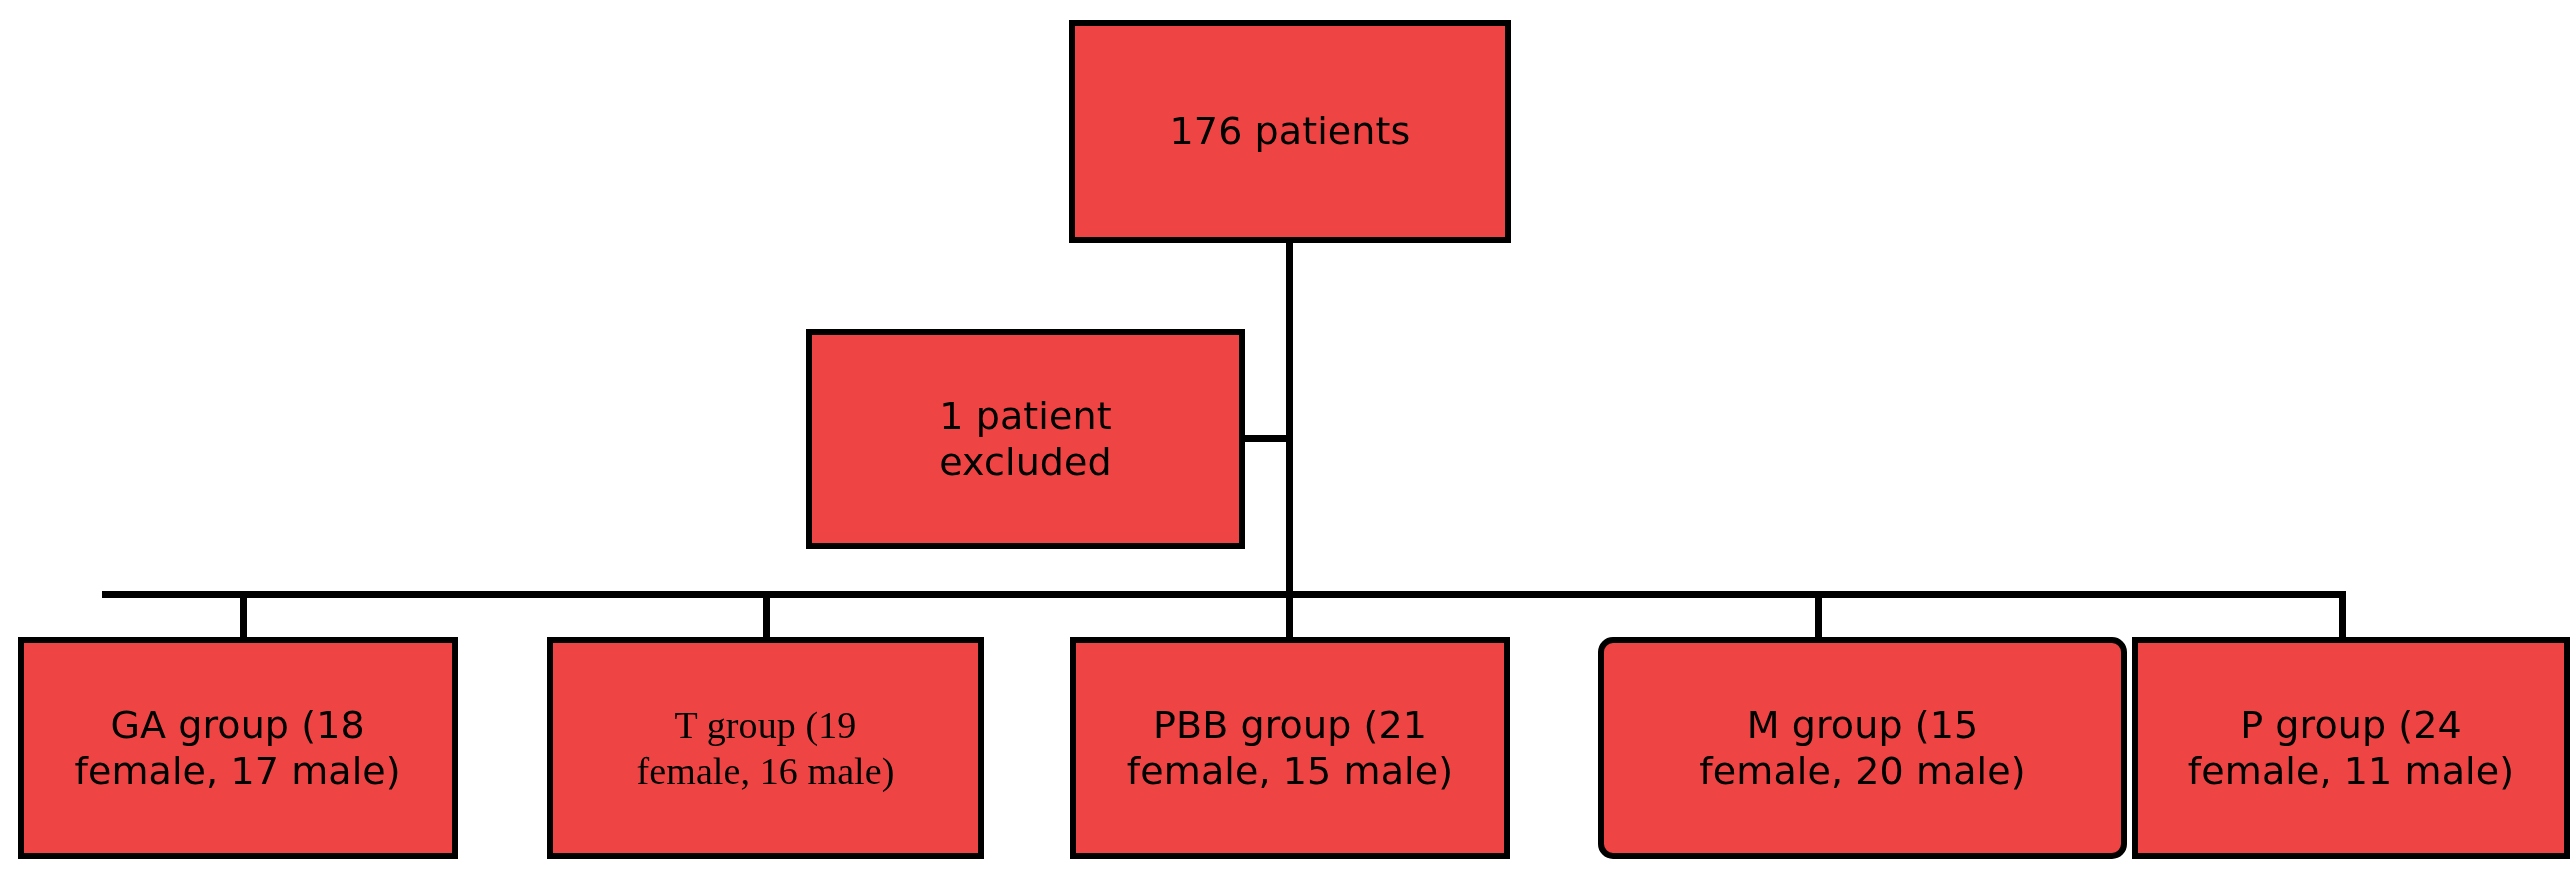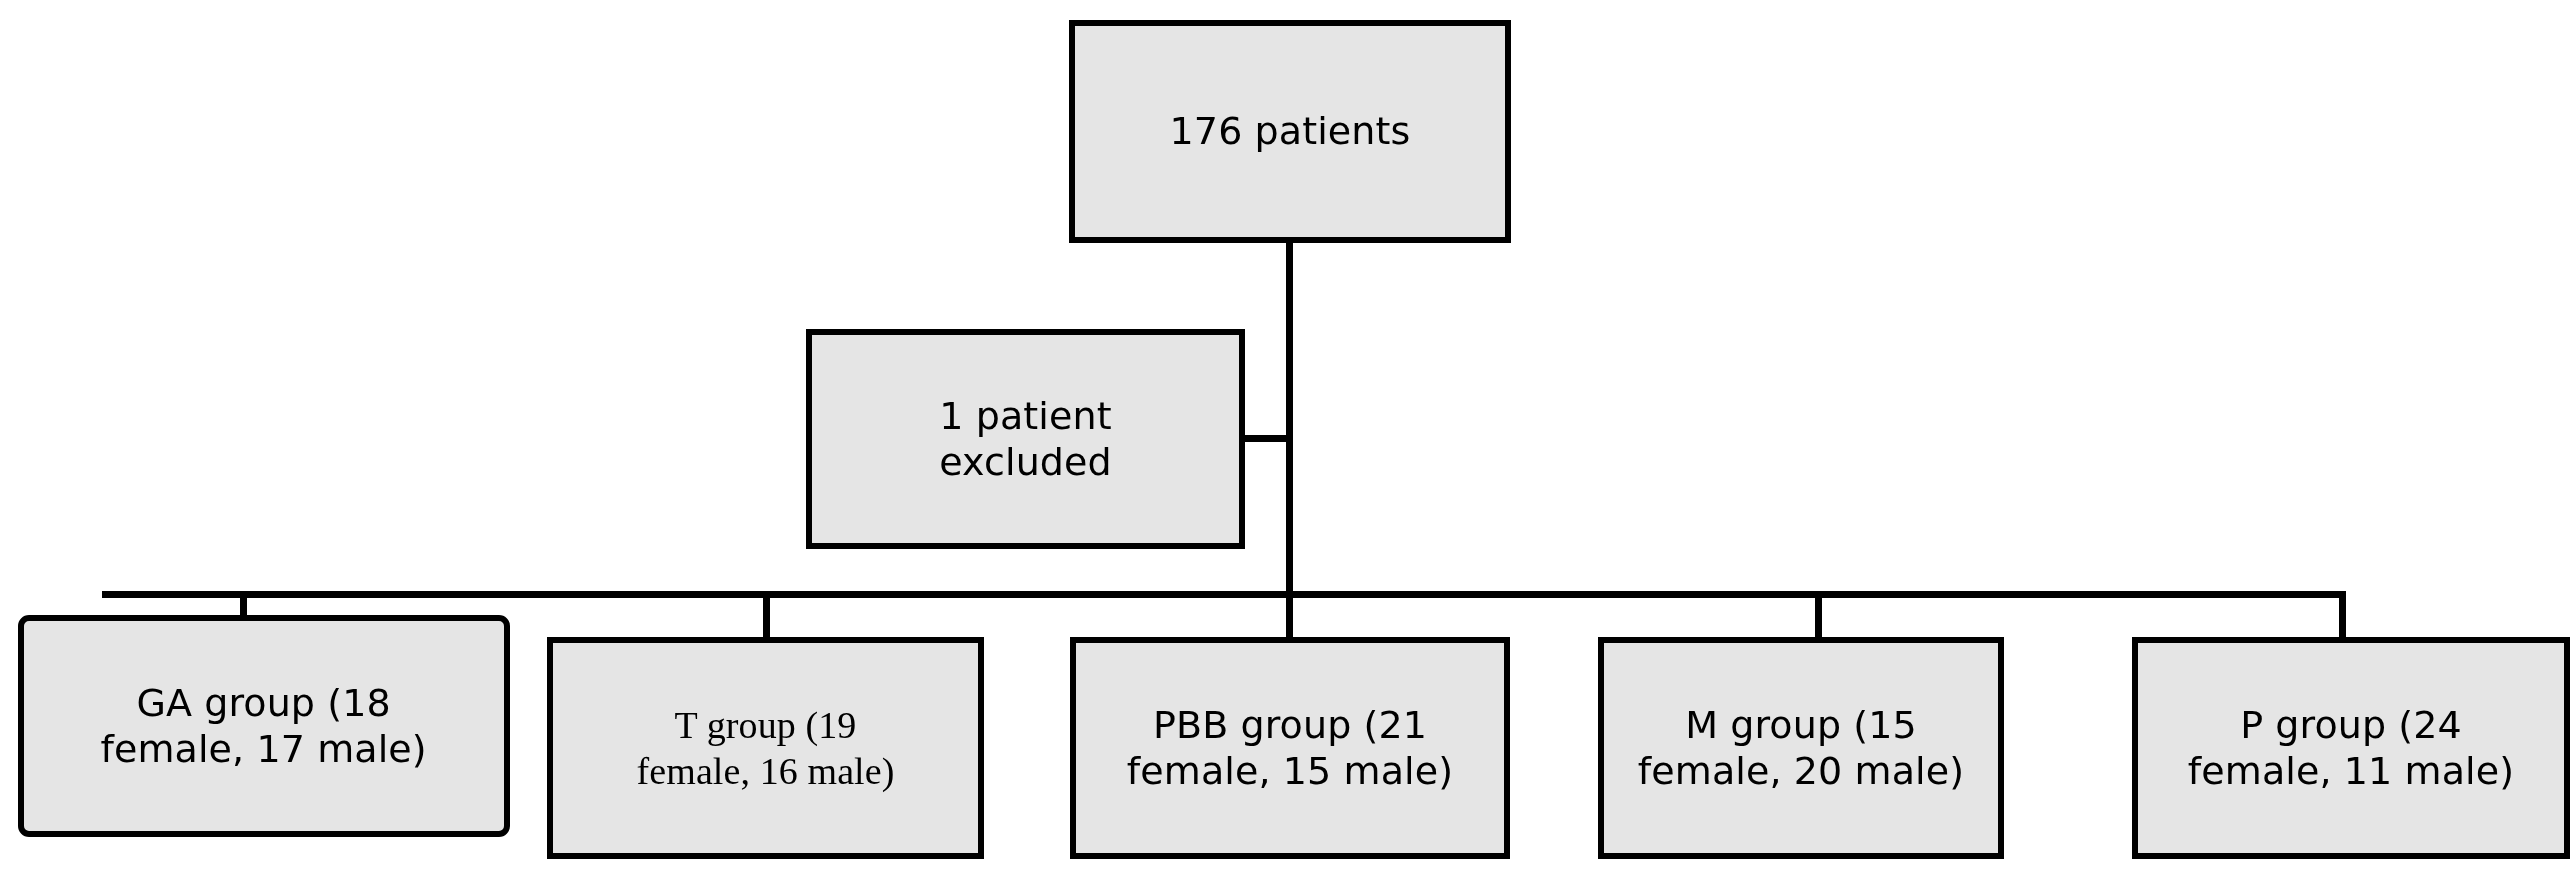--- a/index.html
+++ b/index.html
@@ -11,21 +11,21 @@
     position: relative;
     width: 2576px;
     height: 875px;
     background: #ffffff;
     font-family: "DejaVu Sans", "Liberation Sans", sans-serif;
     overflow: hidden;
   }
   .node {
     position: absolute;
     box-sizing: border-box;
-    background: #e5e5e5;
+    background: #ef4444;
     border: 6.4px solid #000000;
     display: flex;
     align-items: center;
     justify-content: center;
     text-align: center;
     z-index: 3;
   }
   .node-label {
     color: #000000;
     font-size: 38px;
@@ -46,24 +46,24 @@
     position: absolute;
     height: 7px;
     background: #000000;
     z-index: 1;
   }
 
   
   #node-total      { left: 1069px; top: 20px;  width: 442px; height: 223px; }
   #node-excluded   { left: 806px; top: 329px; width: 439px; height: 220px; }
 
-  #node-group-0 { left: 17.6px;   top: 615px; width: 492px; height: 222px; border-radius: 11px; }
+  #node-group-0 { left: 17.6px;   top: 637px; width: 440px; height: 222px; }
   #node-group-1 { left: 547px;  top: 637px; width: 437px; height: 222px; font-family: Liberation Serif, serif; }
   #node-group-2 { left: 1070px; top: 637px; width: 440px; height: 222px; }
-  #node-group-3 { left: 1598px; top: 637px; width: 406px; height: 222px; }
+  #node-group-3 { left: 1598px; top: 637px; width: 529px; height: 222px; border-radius: 15px; }
   #node-group-4 { left: 2124px; top: 637px; width: 438px; height: 222px; margin-left: 8px; }
 
   
   #trunk-main { left: 1286px; top: 238px; height: 360px; }
 
   
   #stub-excluded { left: 1240px; top: 435px; width: 51px; }
 
   
   #bar-split { left: 102px; top: 591px; width: 2244px; }

